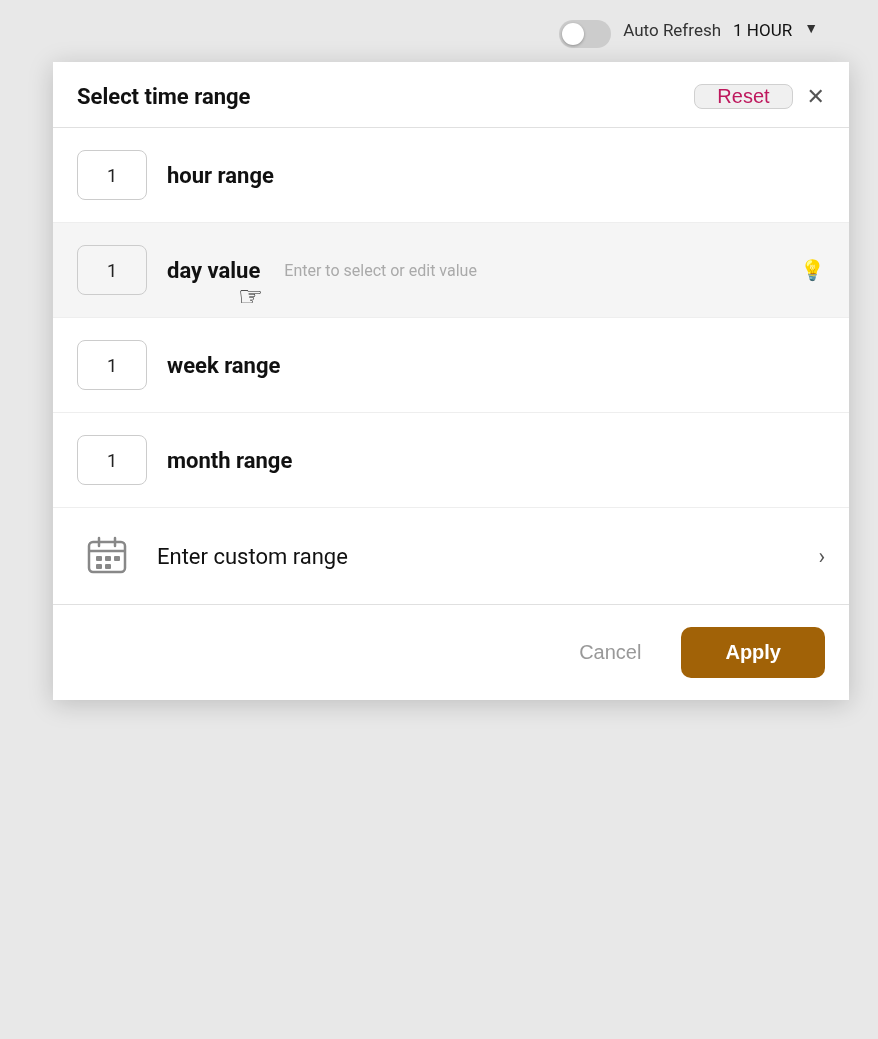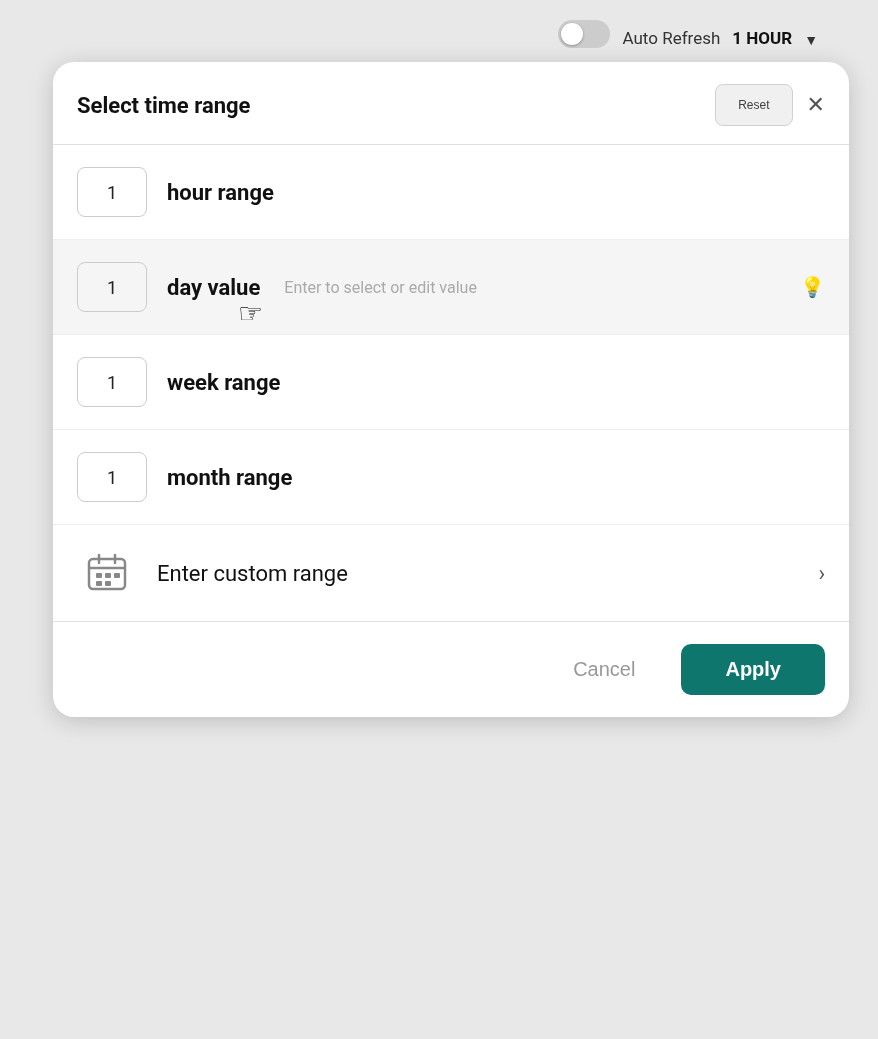--- a/index.html
+++ b/index.html
@@ -15,21 +15,21 @@
       flex-direction: column;
       align-items: center;
       justify-content: flex-start;
       width: 878px;
       min-height: 1039px;
       padding-top: 20px;
     }
 
     .top-bar {
       display: flex;
-      align-items: flex-end;
+      align-items: flex-start;
       gap: 12px;
       margin-bottom: 0;
       align-self: flex-end;
       padding-right: 60px;
       padding-bottom: 14px;
     }
 
     .toggle-switch {
       width: 52px;
       height: 28px;
@@ -51,33 +51,33 @@
       box-shadow: 0 1px 3px rgba(0,0,0,0.3);
     }
 
     .auto-refresh-label {
       font-size: 17px;
       color: #333;
     }
 
     .hour-label {
       font-size: 17px;
-      font-weight: 700;
+      font-weight: 400;
       color: #111;
     }
 
     .chevron-down {
       font-size: 14px;
       color: #333;
       cursor: pointer;
     }
 
     .modal {
       background: white;
-      border-radius: 21px;
+      border-radius: 0;
       width: 796px;
       box-shadow: 0 4px 24px rgba(0,0,0,0.18);
       overflow: hidden;
       margin-left: 24px;
     }
 
     .modal-header {
       display: flex;
       align-items: center;
       justify-content: space-between;
@@ -94,23 +94,23 @@
     .modal-header-actions {
       display: flex;
       align-items: center;
       gap: 14px;
     }
 
     .reset-button {
       background: #f0f0f0;
       border: 1px solid #d0d0d0;
       border-radius: 8px;
-      padding: 13px 22px;
-      font-size: 12px;
-      color: #404040;
+      padding: 0 22px;
+      font-size: 20px;
+      color: #be185d;
       cursor: pointer;
     }
 
     .close-button {
       background: none;
       border: none;
       font-size: 22px;
       color: #555;
       cursor: pointer;
       line-height: 1;
@@ -205,34 +205,34 @@
       font-size: 22px;
       color: #555;
     }
 
     .modal-footer {
       display: flex;
       align-items: center;
       justify-content: flex-end;
       padding: 22px 24px;
       border-top: 1px solid #e0e0e0;
-      gap: 26px;
+      gap: 20px;
     }
 
     .cancel-button {
       background: none;
       border: none;
       font-size: 20px;
       color: #999;
       cursor: pointer;
       padding: 12px 20px;
     }
 
     .apply-button {
-      background: #0f766e;
+      background: #a16207;
       border: none;
       border-radius: 10px;
       color: white;
       font-size: 20px;
       font-weight: 600;
       padding: 14px 44px;
       cursor: pointer;
     }
   </style>
 </head>

